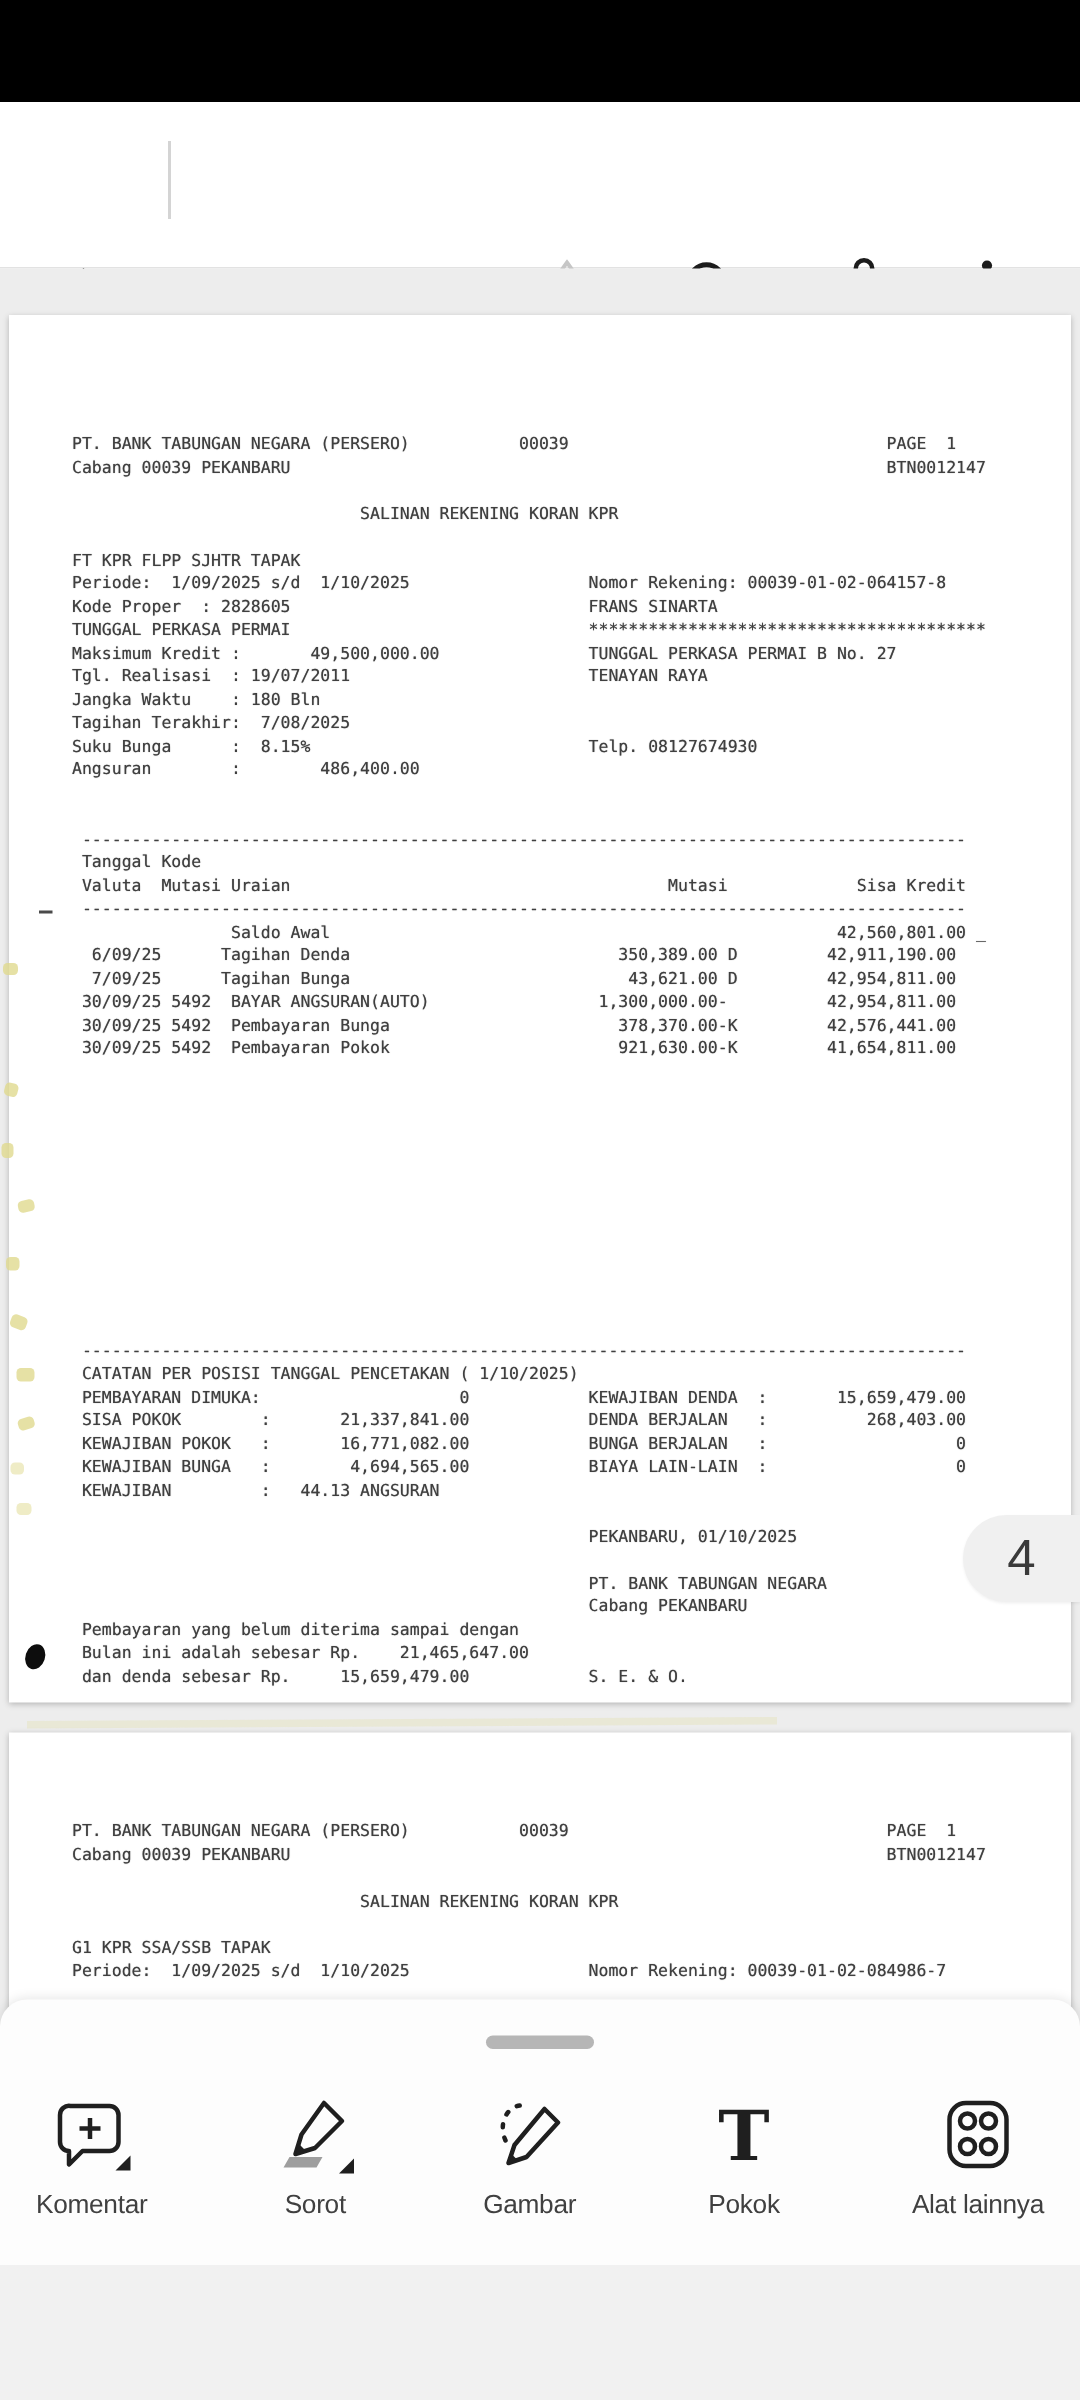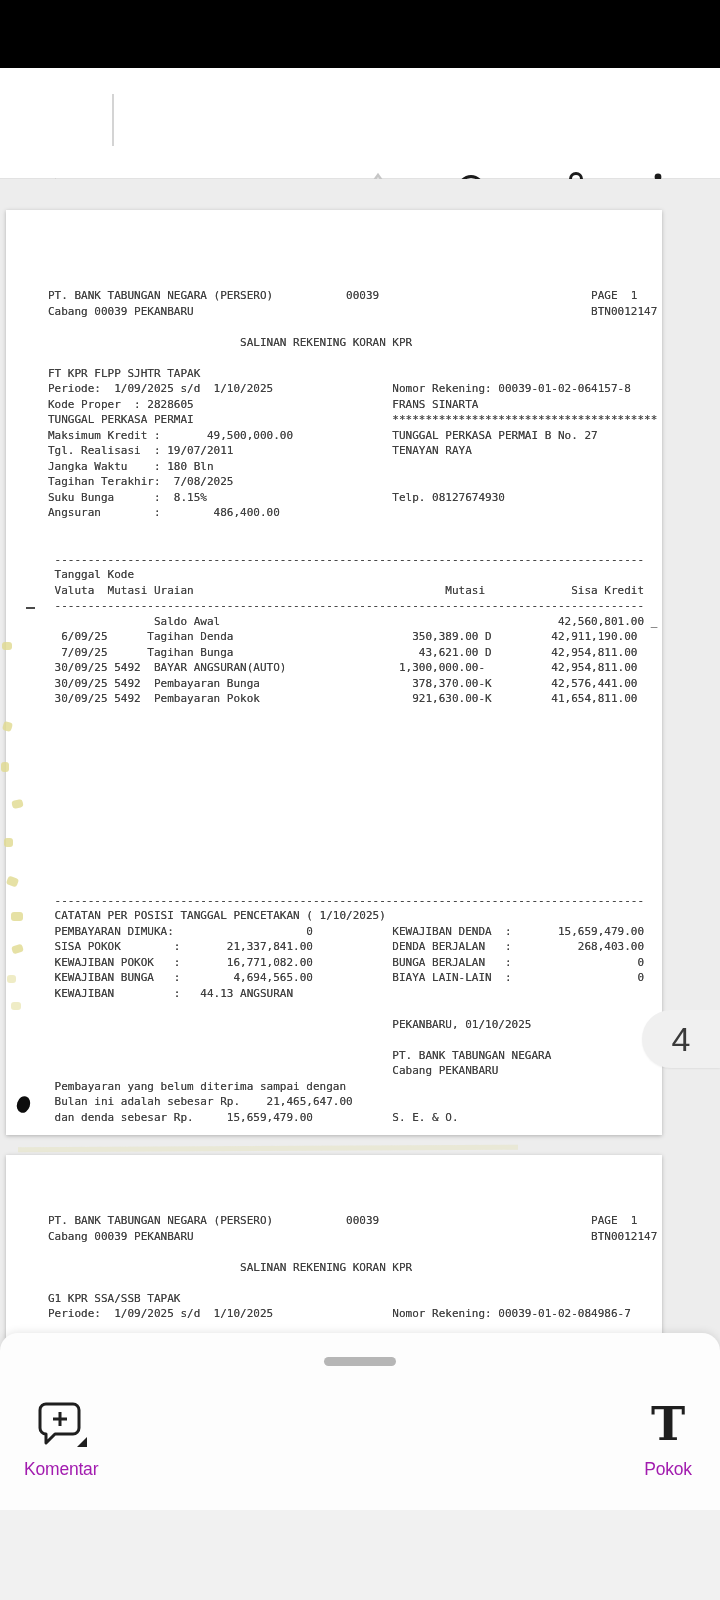--- a/index.html
+++ b/index.html
@@ -8,21 +8,21 @@
     background:#ffffff;font-family:"Liberation Sans", sans-serif;
   }
   
   .statusbar{position:absolute;top:0;left:0;width:720px;height:68px;background:#000;}
   
   .toolbar{position:absolute;top:68px;left:0;width:720px;height:110px;background:#fff;border-bottom:1px solid #e2e2e2;}
   .toolbar .icon{position:absolute;}
   .tb-divider{position:absolute;left:112px;top:26px;width:2px;height:52px;background:#d4d4d4;}
   
   .viewer{position:absolute;top:179px;left:0;width:720px;height:1421px;background:#ededed;}
-  .page{position:absolute;left:6px;width:656px;background:#fff;box-shadow:0 1px 4px rgba(0,0,0,.25);}
+  .page{position:absolute;left:6px;width:708px;background:#fff;box-shadow:0 1px 4px rgba(0,0,0,.25);}
   .page1{top:31px;height:925px;}
   .page2{top:976px;height:445px;}
   pre.doc{
     margin:0;white-space:pre;color:#3f3f3f;
     font-family:"DejaVu Sans Mono", monospace;
     font-size:11px;line-height:15.5px;
     text-shadow:0 0 .6px rgba(70,70,70,.75);
   }
   .page1 pre.doc{padding:78px 0 0 42px;}
   .page2 pre.doc{padding:58px 0 0 42px;}
@@ -41,21 +41,21 @@
   
   .toolsheet{
     position:absolute;left:0;top:1333px;width:720px;height:177px;
     background:#fdfdfd;border-radius:18px 18px 0 0;
     box-shadow:0 -1px 8px rgba(0,0,0,.10);
   }
   .handle{position:absolute;left:324px;top:24px;width:72px;height:9px;border-radius:5px;background:#b6b6b6;}
   .tools{position:absolute;left:24px;right:24px;top:62px;display:flex;justify-content:space-between;}
   .tool{display:flex;flex-direction:column;align-items:center;}
   .tool .t-icon{width:56px;height:56px;}
-  .tool .t-label{margin-top:8px;font-size:17.5px;color:#a21caf;white-space:nowrap;letter-spacing:-.2px;}
+  .tool .t-label{margin-top:8px;font-size:17.5px;color:#404040;white-space:nowrap;letter-spacing:-.2px;}
   
   .navbar{position:absolute;left:0;top:1510px;width:720px;height:90px;background:#f1f1f1;}
 </style>
 </head>
 <body>
 
 <div class="statusbar"></div>
 
 <div class="toolbar">
   <svg class="icon" style="left:36px;top:102px;" width="44" height="44" viewBox="0 0 44 44">
@@ -180,30 +180,57 @@
 
     <div class="tool">
       <svg class="t-icon" viewBox="0 0 56 56">
         <path d="M14 9 h26 a6 6 0 0 1 6 6 v18 a6 6 0 0 1 -6 6 h-18 l-9 9 v-9 h0 a6 6 0 0 1 -6 -6 v-18 a6 6 0 0 1 7 -6 z" fill="none" stroke="#1f1f1f" stroke-width="3" stroke-linejoin="round"></path>
         <path d="M27 17 v14 M20 24 h14" stroke="#1f1f1f" stroke-width="3"></path>
         <polygon points="44,52 54,52 54,42" fill="#1f1f1f"></polygon>
       </svg>
       <span class="t-label">Komentar</span>
     </div>
 
-
+    <div class="tool">
+      <svg class="t-icon" viewBox="0 0 56 56">
+        <path d="M34 7 L46 19 L28 37 L15 41 L19 28 Z" fill="none" stroke="#1f1f1f" stroke-width="3" stroke-linejoin="round"></path>
+        <polygon points="15,41 22,39 17,34" fill="#1f1f1f"></polygon>
+        <polygon points="11,43 33,43 29,50 7,50" fill="#9e9e9e"></polygon>
+        <polygon points="44,54 54,54 54,44" fill="#1f1f1f"></polygon>
+      </svg>
+      <span class="t-label">Sorot</span>
+    </div>
+
+    <div class="tool">
+      <svg class="t-icon" viewBox="0 0 56 56">
+        <path d="M12 32 C6 18 16 6 26 9" fill="none" stroke="#1f1f1f" stroke-width="3" stroke-linecap="round" stroke-dasharray="2 7"></path>
+        <path d="M38 11 L47 20 L26 43 L14 47 L18 35 Z" fill="none" stroke="#1f1f1f" stroke-width="3" stroke-linejoin="round"></path>
+        <path d="M14 47 L20 45 L16 41 Z" fill="#1f1f1f"></path>
+      </svg>
+      <span class="t-label">Gambar</span>
+    </div>
 
     <div class="tool">
       <svg class="t-icon" viewBox="0 0 56 56">
         <text x="28" y="45" text-anchor="middle" font-family="DejaVu Serif, serif" font-size="46" font-weight="600" fill="#1f1f1f">T</text>
       </svg>
       <span class="t-label">Pokok</span>
     </div>
 
 
+    <div class="tool">
+      <svg class="t-icon" viewBox="0 0 56 56">
+        <rect x="9" y="7" width="38" height="42" rx="11" fill="none" stroke="#1f1f1f" stroke-width="3"></rect>
+        <circle cx="21" cy="19" r="5" fill="none" stroke="#1f1f1f" stroke-width="3"></circle>
+        <circle cx="35" cy="19" r="5" fill="none" stroke="#1f1f1f" stroke-width="3"></circle>
+        <circle cx="21" cy="36" r="5" fill="none" stroke="#1f1f1f" stroke-width="3"></circle>
+        <circle cx="35" cy="36" r="5" fill="none" stroke="#1f1f1f" stroke-width="3"></circle>
+      </svg>
+      <span class="t-label">Alat lainnya</span>
+    </div>
 
   </div>
 </div>
 
 <div class="navbar">
   
   
   
 </div>
 

